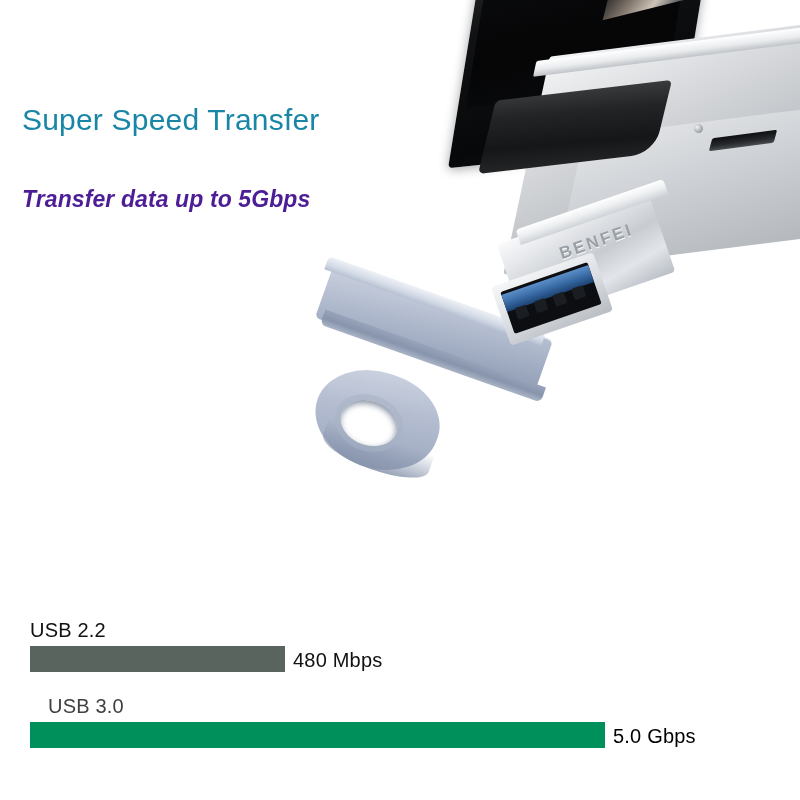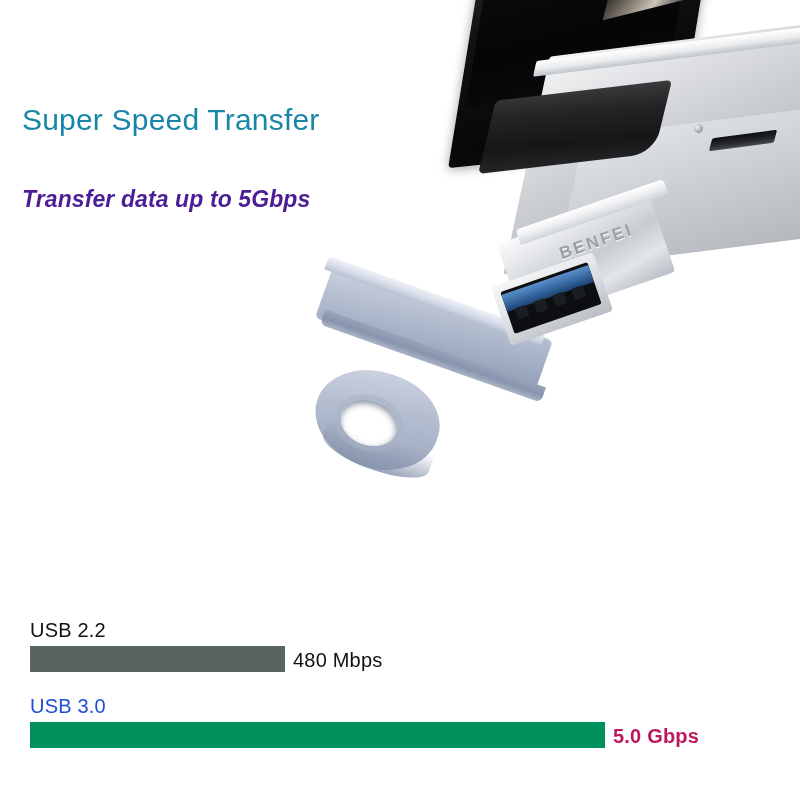--- a/index.html
+++ b/index.html
@@ -364,22 +364,22 @@
 
     <div class="bar-group" id="group-usb20">
       <div class="bar-label" style="color: rgb(17, 17, 17);">USB 2.2</div>
       <div class="bar-row">
         <div class="bar" id="bar-usb20" style="width: 255px; background: rgb(89, 100, 94);"></div>
         <div class="bar-value" id="value-usb20" style="color: rgb(17, 17, 17);">480 Mbps</div>
       </div>
     </div>
 
     <div class="bar-group" id="group-usb30">
-      <div class="bar-label" id="label-usb30" style="color: #1d4ed8;">USB 3.0</div>
+      <div class="bar-label" id="label-usb30" style="color: #404040; margin-left: 18px;">USB 3.0</div>
       <div class="bar-row">
         <div class="bar" id="bar-usb30" style="width: 575px; background: rgb(0, 144, 92);"></div>
-        <div class="bar-value" id="value-usb30" style="color: #be185d; font-weight: bold;">5.0 Gbps</div>
+        <div class="bar-value" id="value-usb30" style="color: #000000;">5.0 Gbps</div>
       </div>
     </div>
 
   </div>
 
 </div>
 
 </body></html>

